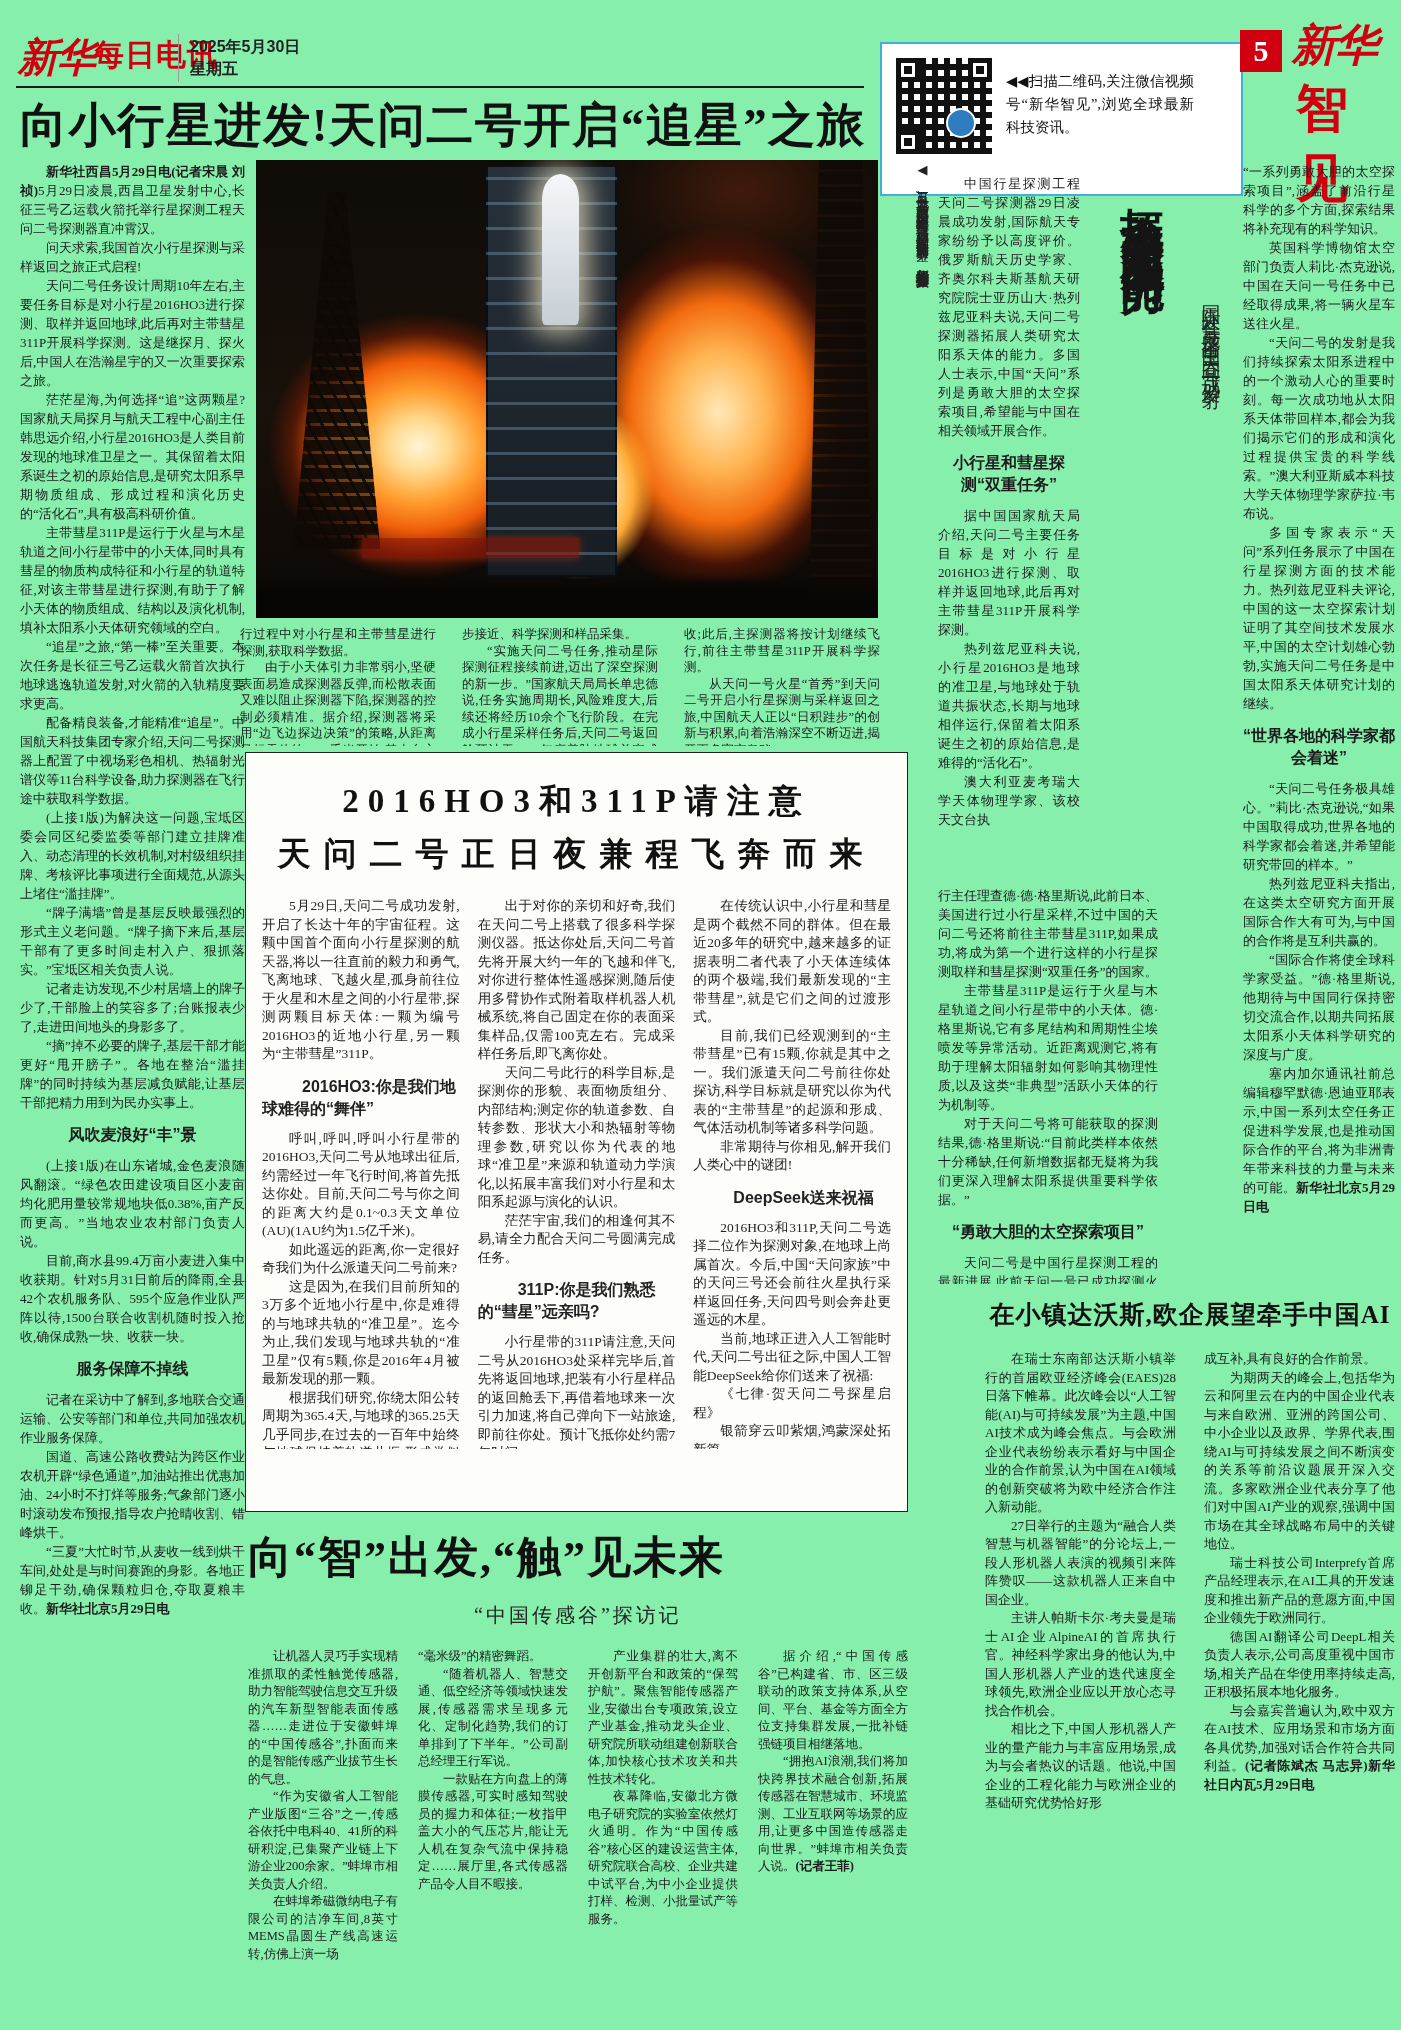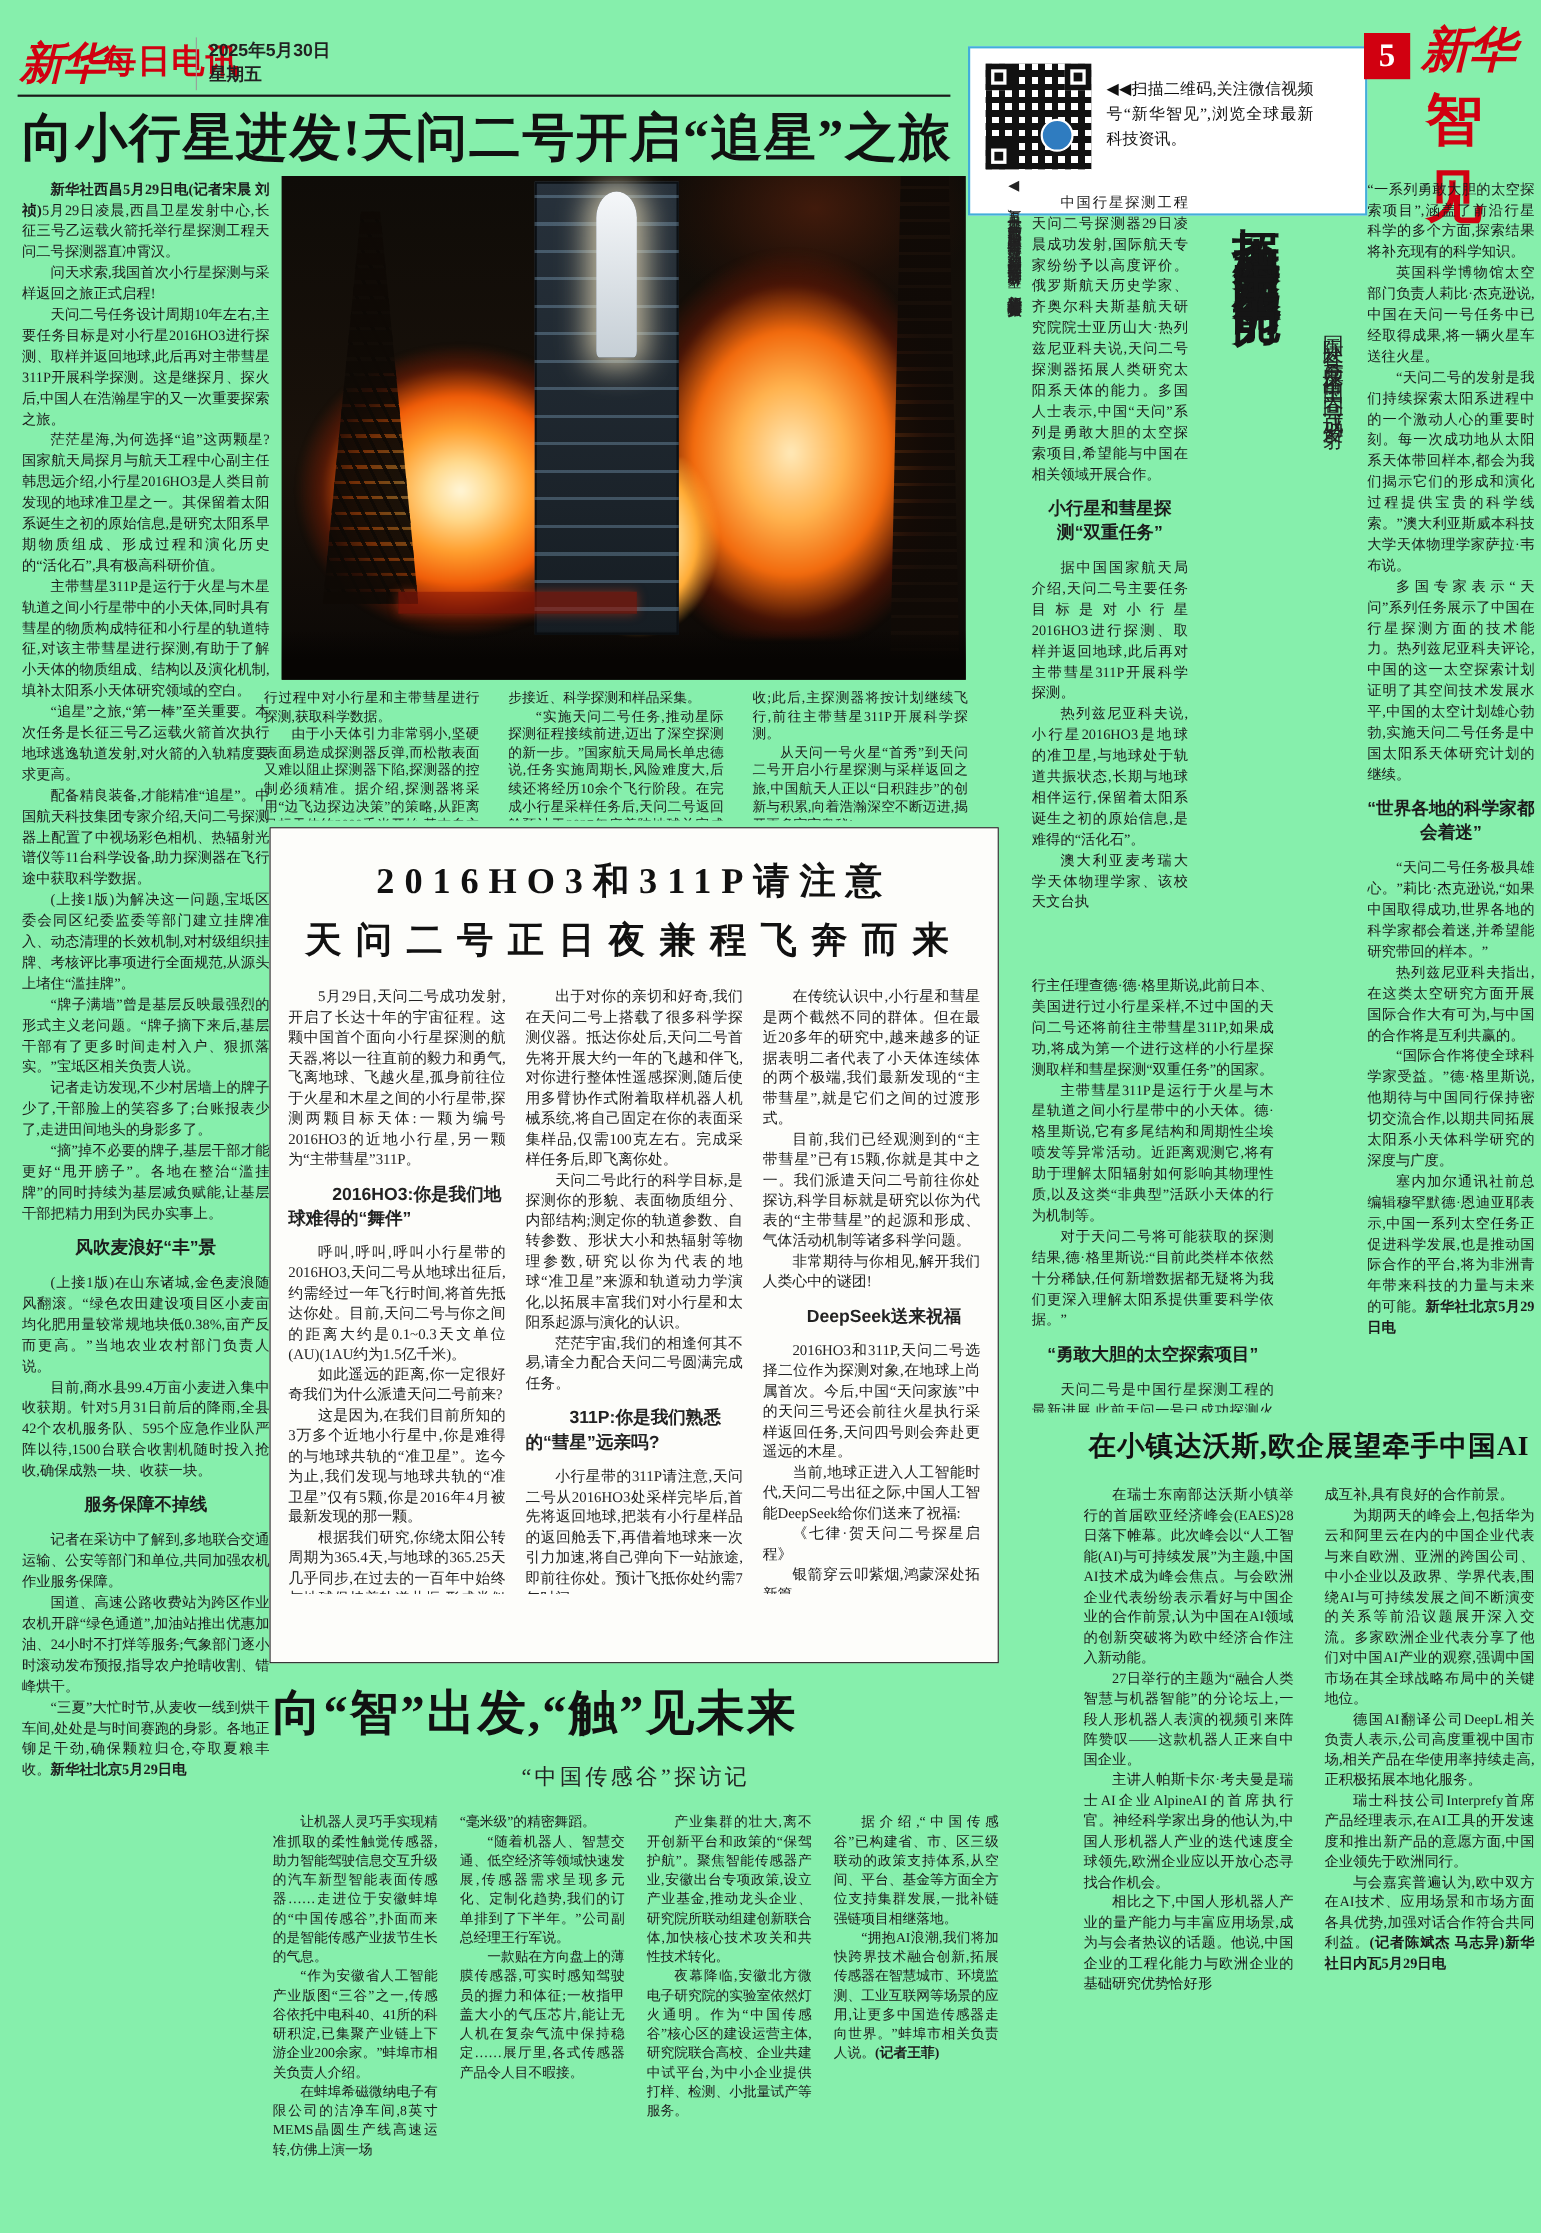--- a/index.html
+++ b/index.html
@@ -297,19 +297,19 @@
   <div id="ai-body">
     <div class="acol">
         <p>在瑞士东南部达沃斯小镇举行的首届欧亚经济峰会(EAES)28日落下帷幕。此次峰会以“人工智能(AI)与可持续发展”为主题,中国AI技术成为峰会焦点。与会欧洲企业代表纷纷表示看好与中国企业的合作前景,认为中国在AI领域的创新突破将为欧中经济合作注入新动能。</p>
         <p>27日举行的主题为“融合人类智慧与机器智能”的分论坛上,一段人形机器人表演的视频引来阵阵赞叹——这款机器人正来自中国企业。</p>
         <p>主讲人帕斯卡尔·考夫曼是瑞士AI企业AlpineAI的首席执行官。神经科学家出身的他认为,中国人形机器人产业的迭代速度全球领先,欧洲企业应以开放心态寻找合作机会。</p>
         <p>相比之下,中国人形机器人产业的量产能力与丰富应用场景,成为与会者热议的话题。他说,中国企业的工程化能力与欧洲企业的基础研究优势恰好形</p>
       </div>
     <div class="acol">
         <p class="cont">成互补,具有良好的合作前景。</p>
         <p>为期两天的峰会上,包括华为云和阿里云在内的中国企业代表与来自欧洲、亚洲的跨国公司、中小企业以及政界、学界代表,围绕AI与可持续发展之间不断演变的关系等前沿议题展开深入交流。多家欧洲企业代表分享了他们对中国AI产业的观察,强调中国市场在其全球战略布局中的关键地位。</p>
+        <p>瑞士科技公司Interprefy首席产品经理表示,在AI工具的开发速度和推出新产品的意愿方面,中国企业领先于欧洲同行。</p>
         <p>德国AI翻译公司DeepL相关负责人表示,公司高度重视中国市场,相关产品在华使用率持续走高,正积极拓展本地化服务。</p>
-        <p>瑞士科技公司Interprefy首席产品经理表示,在AI工具的开发速度和推出新产品的意愿方面,中国企业领先于欧洲同行。</p>
         <p>与会嘉宾普遍认为,欧中双方在AI技术、应用场景和市场方面各具优势,加强对话合作符合共同利益。<b class="tail">(记者陈斌杰 马志异)新华社日内瓦5月29日电</b></p>
       </div>
   </div>
 
 </div>
 
 </body></html>

